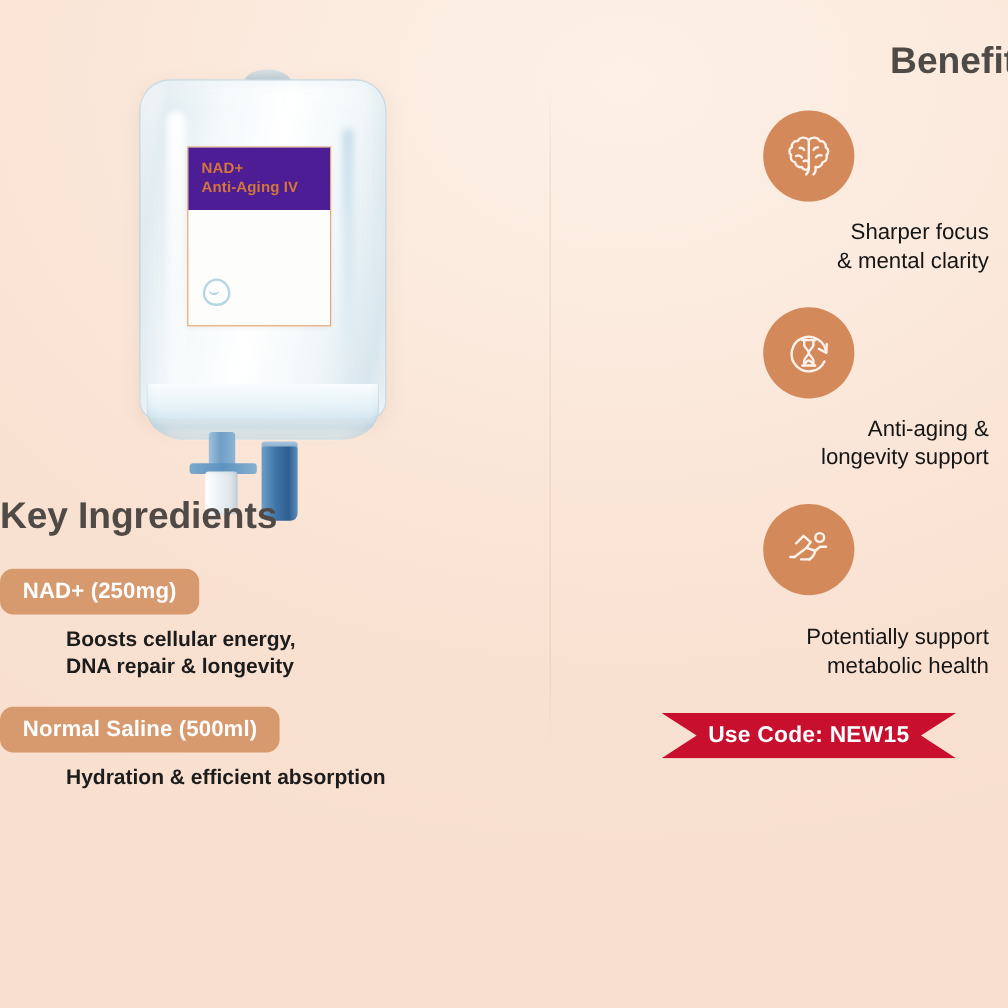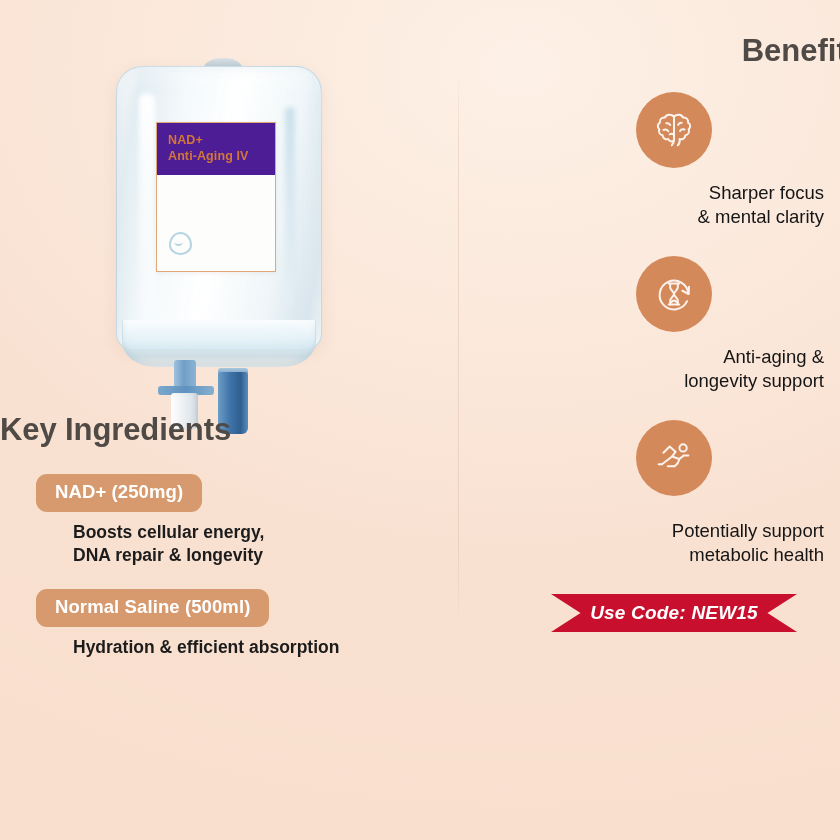--- a/index.html
+++ b/index.html
@@ -230,21 +230,21 @@
     text-align: left;
   }
   .section-title {
     margin: 0;
     font-size: 31px;
     font-weight: bold;
     color: #4f4a46;
     letter-spacing: -0.1px;
   }
   .ing-list { margin-top: 26px; }
-  .ing-item { margin-bottom: 22px; padding-left: 36px; }
+  .ing-item { margin-bottom: 22px; }
   .ing-item:last-child { margin-bottom: 0; }
   .pill {
     display: inline-block;
     background: #d79a6e;
     color: #ffffff;
     font-size: 18.5px;
     font-weight: bold;
     padding: 7px 19px 9px 19px;
     border-radius: 11px;
     letter-spacing: .1px;
@@ -314,21 +314,20 @@
     font-weight: bold;
     display: flex;
     align-items: center;
     justify-content: center;
     letter-spacing: .2px;
     clip-path: polygon(
        0% 0%, 100% 0%,
        100% 0%, 88% 50%, 100% 100%,
        100% 100%, 0% 100%,
        12% 50%);
-    font-style: italic;
   }
 </style>
 </head>
 <body>
 
 <div id="card">
 
   <div class="divider"></div>
 
   <div class="left-col">

